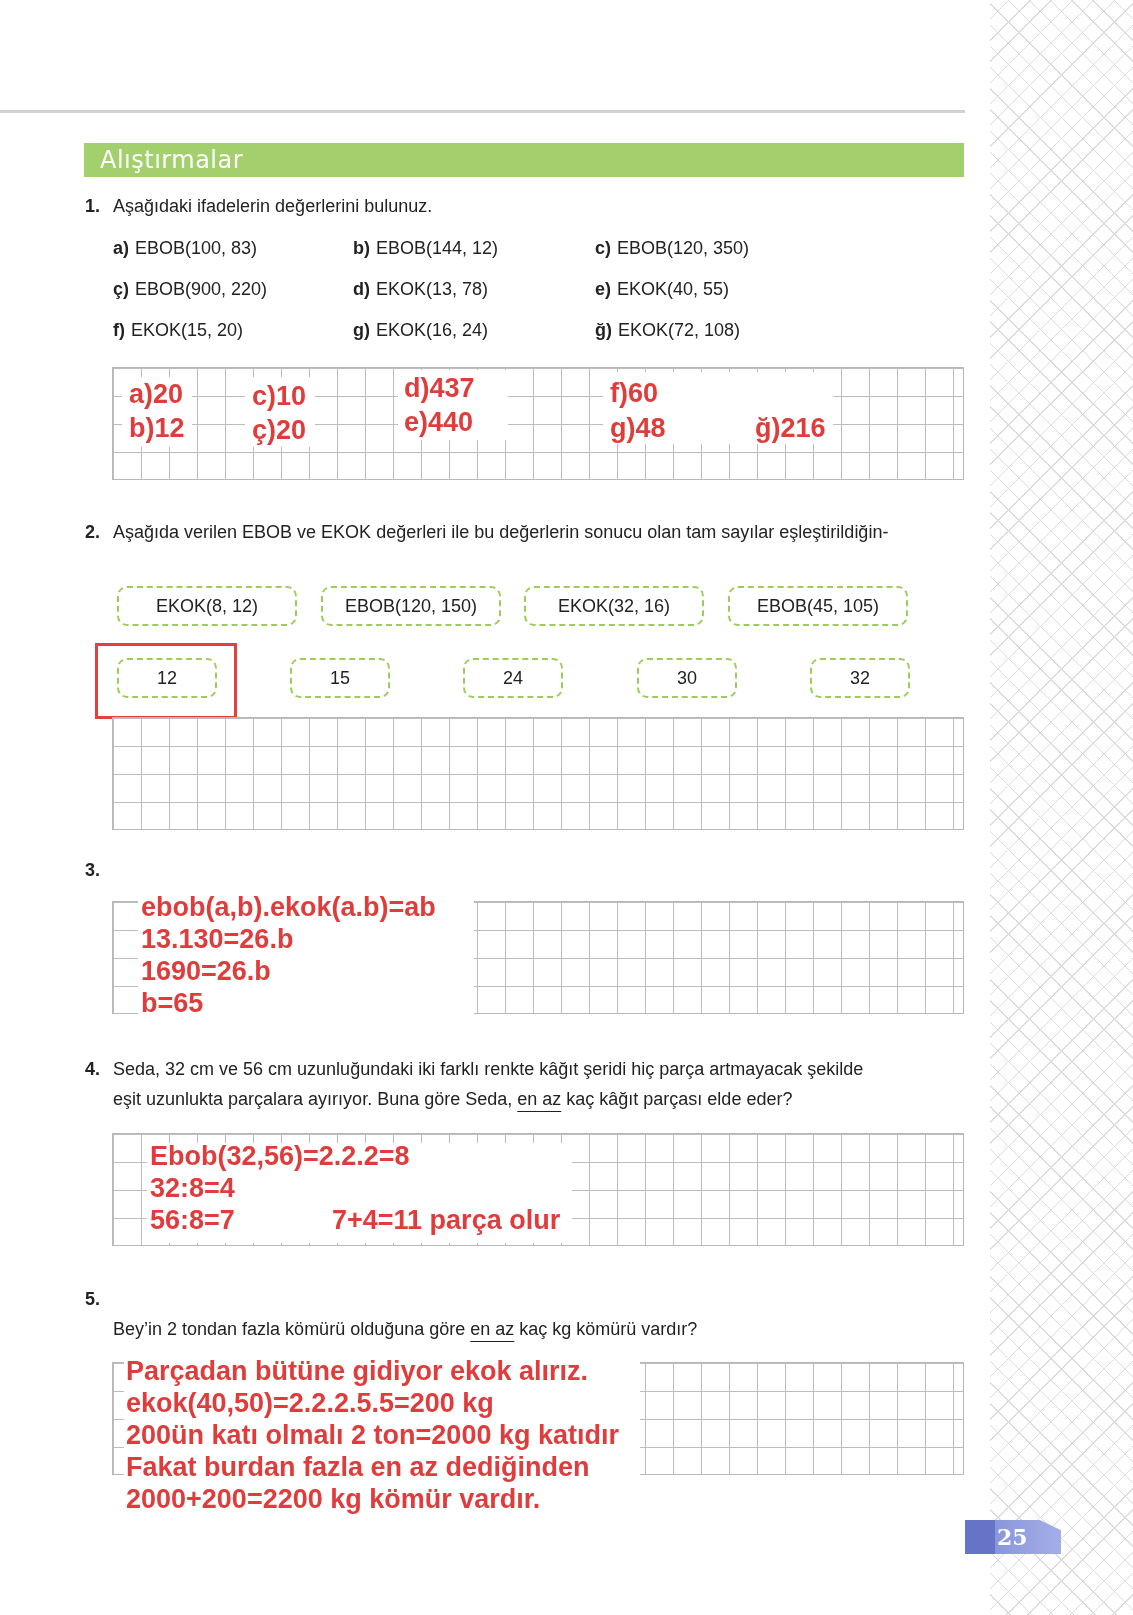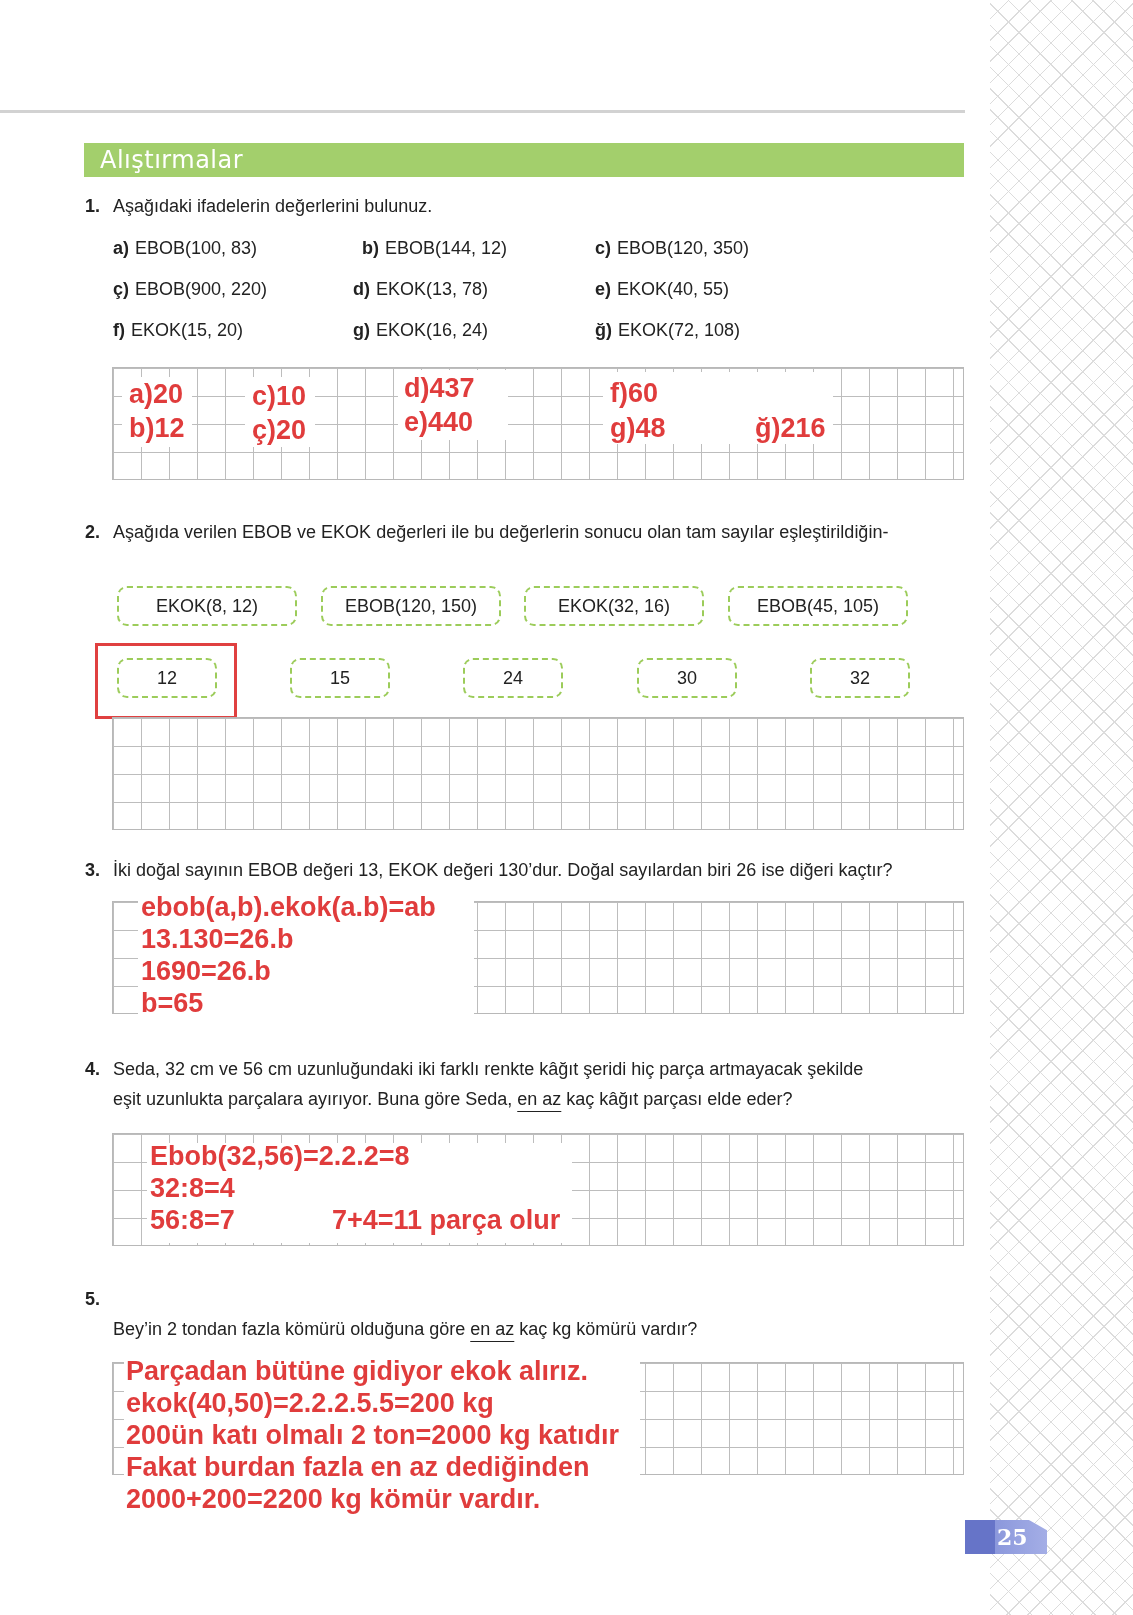--- a/index.html
+++ b/index.html
@@ -47,21 +47,21 @@
   .ans.md { font-size: 27px; line-height: 32px; }
 
   .dash-box {
     position: absolute; border: 2px dashed #9ccc5a; border-radius: 10px;
     display: flex; align-items: center; justify-content: center;
     font-size: 18px; color: #222; background: #fff;
   }
   .red-frame { position: absolute; border: 3px solid #e04040; }
 
   .page-tab {
-    position: absolute; left: 965px; top: 1520px; width: 82px; height: 34px;
+    position: absolute; left: 965px; top: 1520px; width: 96px; height: 34px;
     background: linear-gradient(to right, #7d8bd6, #a4aee6);
     clip-path: polygon(0 0, 78% 0, 100% 30%, 100% 100%, 0 100%);
   }
   .page-tab .tab-back {
     position: absolute; left: 0; top: 0; width: 30px; height: 34px; background: #6674c8;
   }
   .page-tab span {
     position: absolute; left: 32px; top: 4px; color: #fff; font-weight: bold; font-size: 22px;
     font-family: "DejaVu Serif", serif;
   }
@@ -75,21 +75,21 @@
 <div class="header-bar">
   <span>Alıştırmalar</span>
 </div>
 
 <div class="q" style="left:113px; top:191px;">
   <span class="num">1.</span>
   <span>Aşağıdaki ifadelerin değerlerini bulunuz.</span>
 </div>
 
 <div class="item" style="left:113px; top:238px;"><b>a)</b><span>EBOB(100, 83)</span></div>
-<div class="item" style="left:353px; top:238px;margin-left:9px;"><b>b)</b><span>EBOB(144, 12)</span></div>
+<div class="item" style="left:353px; top:238px;"><b>b)</b><span>EBOB(144, 12)</span></div>
 <div class="item" style="left:595px; top:238px;"><b>c)</b><span>EBOB(120, 350)</span></div>
 <div class="item" style="left:113px; top:279px;"><b>ç)</b><span>EBOB(900, 220)</span></div>
 <div class="item" style="left:353px; top:279px;"><b>d)</b><span>EKOK(13, 78)</span></div>
 <div class="item" style="left:595px; top:279px;"><b>e)</b><span>EKOK(40, 55)</span></div>
 <div class="item" style="left:113px; top:320px;"><b>f)</b><span>EKOK(15, 20)</span></div>
 <div class="item" style="left:353px; top:320px;"><b>g)</b><span>EKOK(16, 24)</span></div>
 <div class="item" style="left:595px; top:320px;"><b>ğ)</b><span>EKOK(72, 108)</span></div>
 
 <div class="grid" style="left:112px; top:367px; width:852px; height:113px;"></div>
 <div class="white" style="left:122px; top:377px; width:70px; height:70px;"></div>
@@ -120,21 +120,20 @@
 <div class="dash-box" style="left:117px; top:658px; width:100px; height:40px;">12</div>
 <div class="dash-box" style="left:290px; top:658px; width:100px; height:40px;">15</div>
 <div class="dash-box" style="left:463px; top:658px; width:100px; height:40px;">24</div>
 <div class="dash-box" style="left:637px; top:658px; width:100px; height:40px;">30</div>
 <div class="dash-box" style="left:810px; top:658px; width:100px; height:40px;">32</div>
 
 <div class="grid" style="left:112px; top:717px; width:852px; height:113px;"></div>
 
 <div class="q" style="left:113px; top:855px; width:860px;">
   <span class="num">3.</span>
-  <span>İki doğal sayının EBOB değeri 13, EKOK değeri 130’dur. Doğal sayılardan biri 26 ise diğeri kaçtır?</span>
 </div>
 <div class="grid" style="left:112px; top:901px; width:852px; height:113px;"></div>
 <div class="white" style="left:138px; top:894px; width:336px; height:124px;"></div>
 <div class="ans md" style="left:141px; top:891px;">ebob(a,b).ekok(a.b)=ab</div>
 <div class="ans md" style="left:141px; top:923px;">13.130=26.b</div>
 <div class="ans md" style="left:141px; top:955px;">1690=26.b</div>
 <div class="ans md" style="left:141px; top:987px;">b=65</div>
 
 <div class="q" style="left:113px; top:1054px; width:860px;">
   <span class="num">4.</span>

